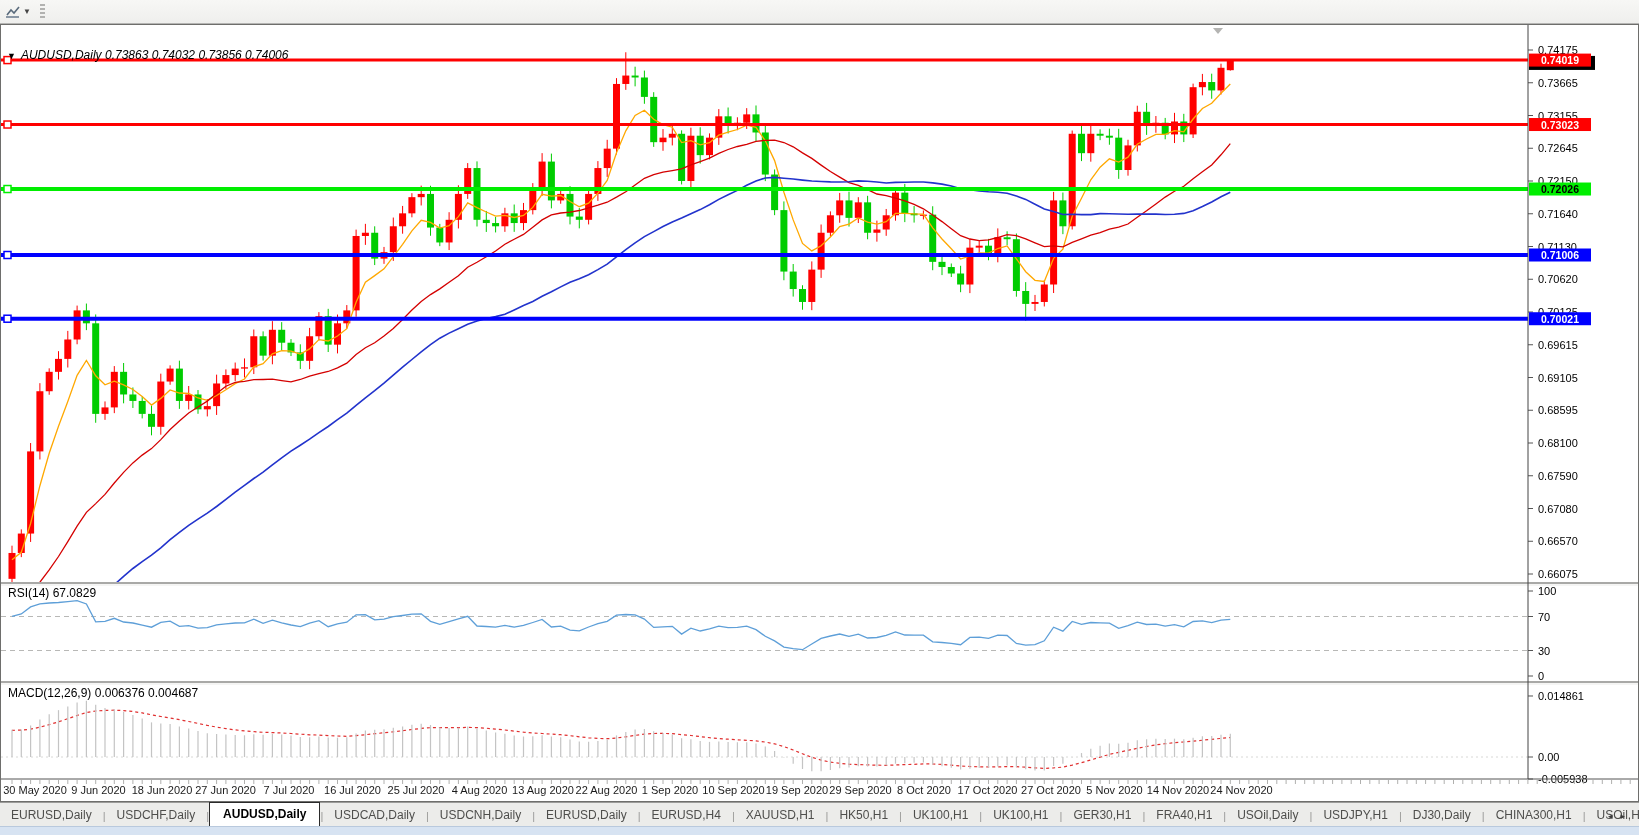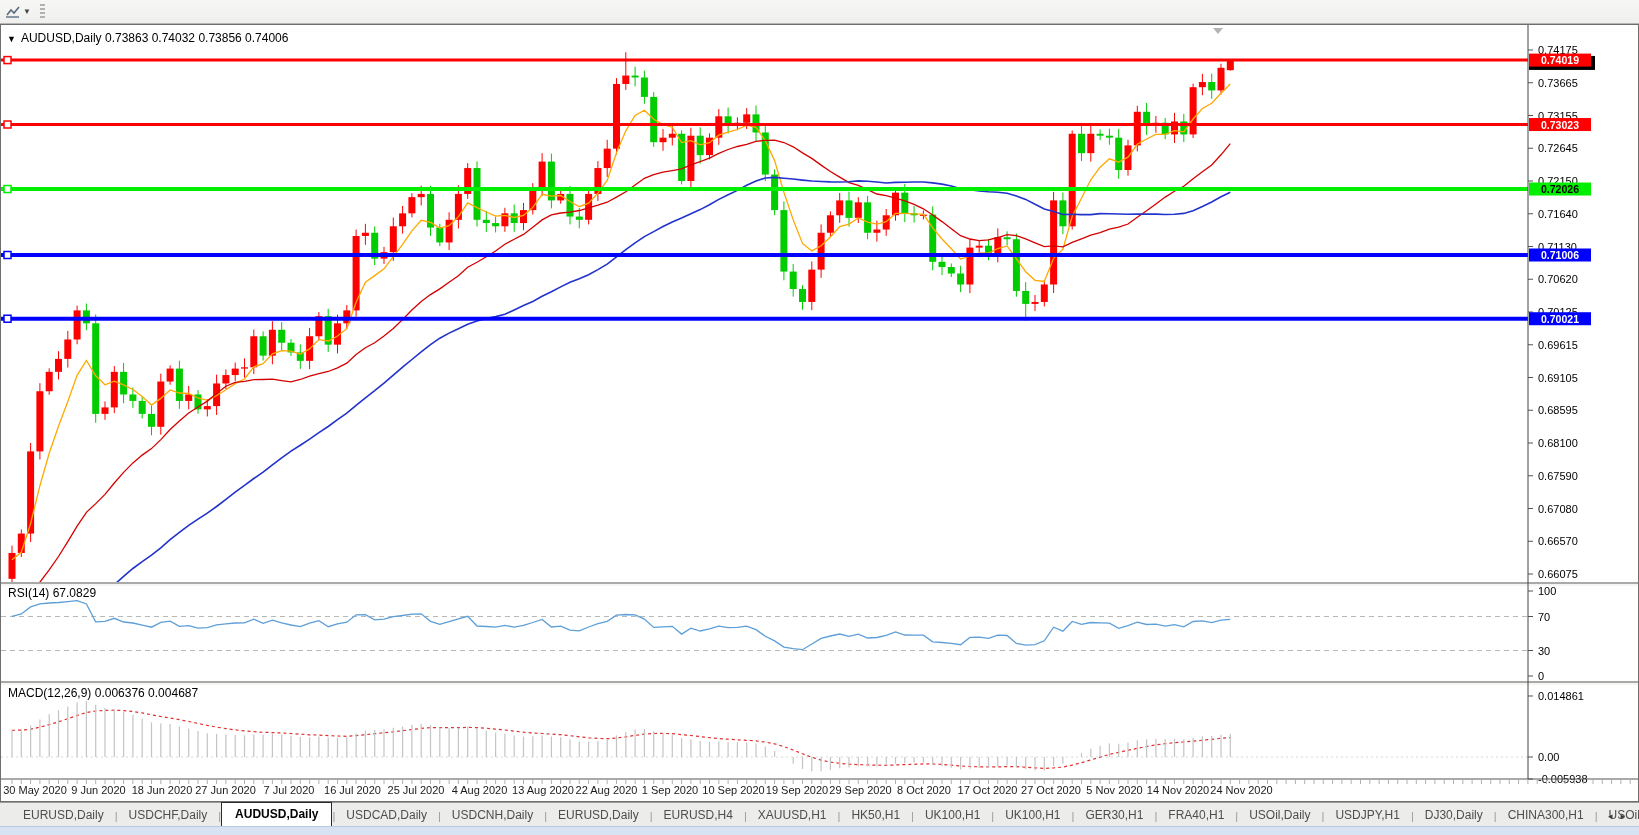--- a/index.html
+++ b/index.html
@@ -13,29 +13,29 @@
   .caret{font-size:8px;color:#444;margin-left:2px;}
   .grip{width:5px;height:15px;margin:0 7px 0 5px;
         background:repeating-linear-gradient(to bottom,#b2b2b0 0 2px,transparent 2px 4px);}
   .tfbtns{display:flex;align-items:center;height:100%;}
   .tfbtn{font-size:11px;color:#1c1c1c;padding:3px 8px;margin:0 1px;border:1px solid transparent;
          border-radius:2px;cursor:default;}
   .tfbtn.active{background:#fcfcfa;border-color:#979795;}
   .vsep{width:1px;height:17px;background:#c6c6c4;border-right:1px solid #ffffff;margin:0 5px;}
   
   .chart-area{position:absolute;top:24px;left:0;width:1639px;height:778px;background:#ffffff;}
-  .chart-title{position:absolute;top:7px;left:7px;font-size:12px;color:#000;white-space:pre;}
+  .chart-title{position:absolute;top:24px;left:7px;font-size:12px;color:#000;white-space:pre;font-style:italic;}
   .chart-title .tcaret{font-size:9px;margin-right:5px;}
   .panel-label{position:absolute;left:8px;font-size:12px;color:#000;white-space:pre;}
   #rsi-label{top:562px;}
   #macd-label{top:662px;}
   svg text{font-family:"Liberation Sans",sans-serif;}
   
   .tabbar{position:absolute;top:802px;left:0;width:1639px;height:24px;background:#ececea;
-          border-top:1px solid #9b9b99;display:flex;align-items:flex-end;padding-left:12px;box-sizing:border-box;}
+          border-top:1px solid #9b9b99;display:flex;align-items:flex-end;padding-left:0;box-sizing:border-box;}
   .tab{font-size:12px;color:#4e4e4c;padding:3px 11px 4px 11px;white-space:nowrap;cursor:default;}
   .tab.active{background:#ffffff;border:1px solid #2a2a2a;border-bottom:none;color:#000;
               font-weight:bold;padding:4px 13px 5px 13px;}
   .tabdiv{color:#9a9a98;font-size:11px;padding-bottom:4px;}
   .tabnav{position:absolute;right:6px;bottom:5px;font-size:9px;color:#3b3b3b;letter-spacing:8px;}
   .statusstrip{position:absolute;top:826px;left:0;width:1639px;height:9px;background:#d7e3f2;
                border-top:1px solid #b9c9dd;}
 </style>
 </head>
 <body>

